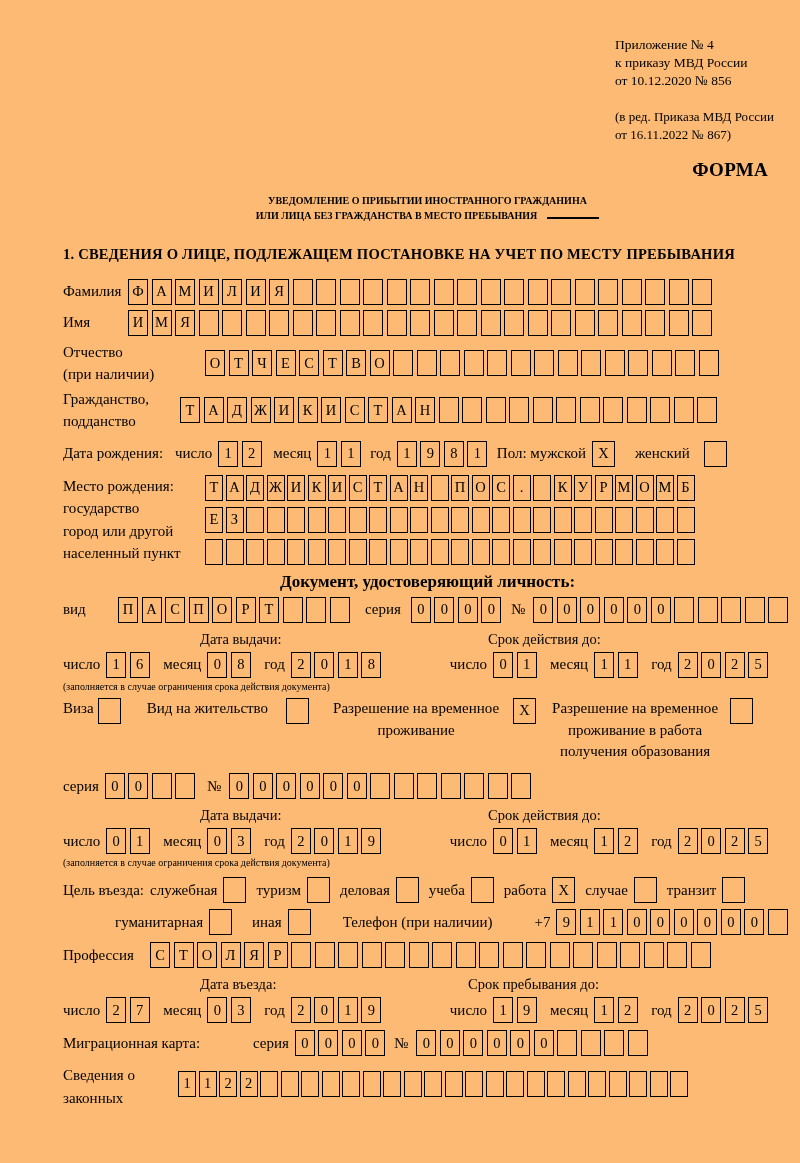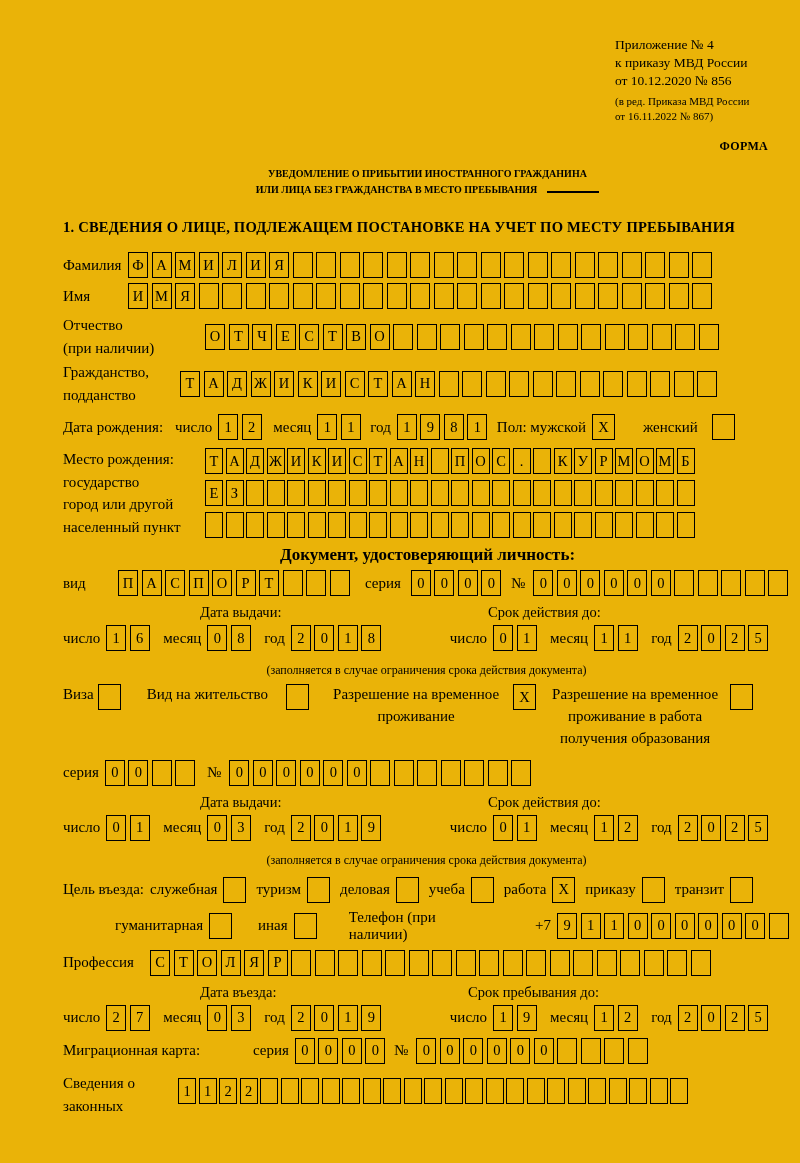--- a/index.html
+++ b/index.html
@@ -1,43 +1,43 @@
 <!DOCTYPE html>
 <html><head>
 <meta charset="utf-8">
 <style>
   *{box-sizing:border-box}
   html,body{margin:0;padding:0;background:#fff}
-  .page{width:800px;height:1163px;background:#eab308;color:#000;
+  .page{width:800px;height:1163px;background:#fdba74;color:#000;
     font-family:"Liberation Serif",serif;font-size:15px;
     padding:36px 8px 0 63px;overflow:hidden;position:relative}
   .ref{margin-left:552px;font-size:13.5px;line-height:1.32}
-  .ref .g2{margin-top:5px;font-size:11px}
-  .forma{text-align:right;padding-right:24px;font-weight:700;font-size:12px;margin-top:16px;letter-spacing:.3px}
+  .ref .g2{margin-top:19px;font-size:13px}
+  .forma{text-align:right;padding-right:24px;font-weight:700;font-size:19px;margin-top:16px;letter-spacing:.3px}
   .title{text-align:center;font-weight:700;font-size:10px;line-height:1.55;margin-top:12px}
   .blank{display:inline-block;width:52px;border-bottom:2px solid #000;height:.95em;margin-left:10px}
   .sect{font-weight:700;font-size:14.6px;margin-top:22px;letter-spacing:.2px}
   .row{display:flex;align-items:center;margin-top:5px}
   .rowt{display:flex;align-items:center;margin-top:5px}
   .lbl{flex:0 0 auto}
   .lines{line-height:1.5}
   .cells{display:flex;flex:0 0 auto}
   .cell{width:20px;height:26px;border:1.5px solid #000;margin-right:3.5px;
     display:inline-flex;align-items:center;justify-content:center;font-size:14.5px;flex:0 0 auto}
   .sm .cell{width:18px;margin-right:2.5px}
   .cbox{width:23px;height:26px;border:1.5px solid #000;display:inline-flex;
     align-items:center;justify-content:center;font-size:14.5px;flex:0 0 auto}
   .dl{margin-right:6px}
   .dgrp{display:flex;align-items:center}
   .dgrp .cells{margin-right:10px}
   .dgap{width:55px;flex:0 0 auto}
   .dhead{position:relative;height:19px;margin-top:8px;font-size:14.5px}
   .dhead span{position:absolute;top:0;white-space:nowrap}
   .dochead{text-align:center;font-weight:700;font-size:17px;margin-top:7px}
-  .note{font-size:12px;text-align:center;padding-right:2px;margin-top:12px}
+  .note{font-size:10px;text-align:left;padding-right:2px;margin-top:3px}
   .intro{margin-top:8px;line-height:1.8}
   .opts{display:flex;align-items:flex-start;margin-top:6px}
   .opt{display:flex;align-items:flex-start}
   .optlines{text-align:center;line-height:1.45}
 </style>
 </head>
 <body>
 
 <div class="page">
 
@@ -201,21 +201,21 @@
       </span>
     <span class="dl" style="margin-left:6px">год</span>
     <span class="cells">
         <span class="cell">1</span>
         <span class="cell">9</span>
         <span class="cell">8</span>
         <span class="cell">1</span>
       </span>
     <span class="dl" style="margin-left:6px">Пол: мужской</span>
     <span class="cbox">X</span>
-    <span class="dl" style="margin-left:28px">женский</span>
+    <span class="dl" style="margin-left:20px">женский</span>
     <span class="cbox" style="margin-left:8px"></span>
   </div>
 
   <div class="rowt" style="margin-top:8px">
     <span class="lbl lines" style="width:142px">
       <div>Место рождения:</div>
       <div>государство</div>
       <div>город или другой</div>
       <div>населенный пункт</div>
     </span>
@@ -496,30 +496,30 @@
     <span class="dl">служебная</span>
     <span class="cbox"></span>
     <span class="dl" style="margin-left:10px">туризм</span>
     <span class="cbox"></span>
     <span class="dl" style="margin-left:10px">деловая</span>
     <span class="cbox"></span>
     <span class="dl" style="margin-left:10px">учеба</span>
     <span class="cbox"></span>
     <span class="dl" style="margin-left:10px">работа</span>
     <span class="cbox">X</span>
-    <span class="dl" style="margin-left:10px">приказу</span>
+    <span class="dl" style="margin-left:10px">случае</span>
     <span class="cbox"></span>
     <span class="dl" style="margin-left:10px">транзит</span>
     <span class="cbox"></span>
   </div>
 
   <div class="row" style="margin-top:6px">
     <span class="dl" style="margin-left:52px">гуманитарная</span>
     <span class="cbox"></span>
-    <span class="dl" style="margin-left:26px">иная</span>
+    <span class="dl" style="margin-left:20px">иная</span>
     <span class="cbox"></span>
     <span class="dl" style="margin-left:32px">Телефон (при наличии)</span>
     <span class="dl" style="margin-left:36px">+7</span>
     <span class="cells">
         <span class="cell">9</span>
         <span class="cell">1</span>
         <span class="cell">1</span>
         <span class="cell">0</span>
         <span class="cell">0</span>
         <span class="cell">0</span>

